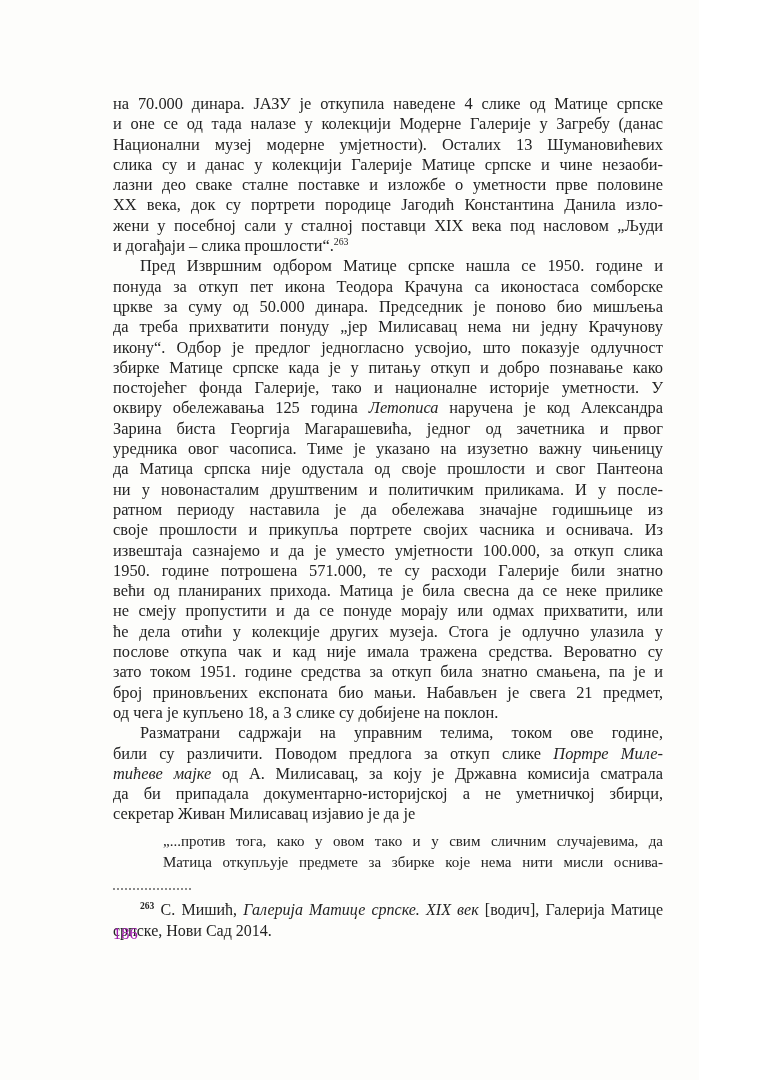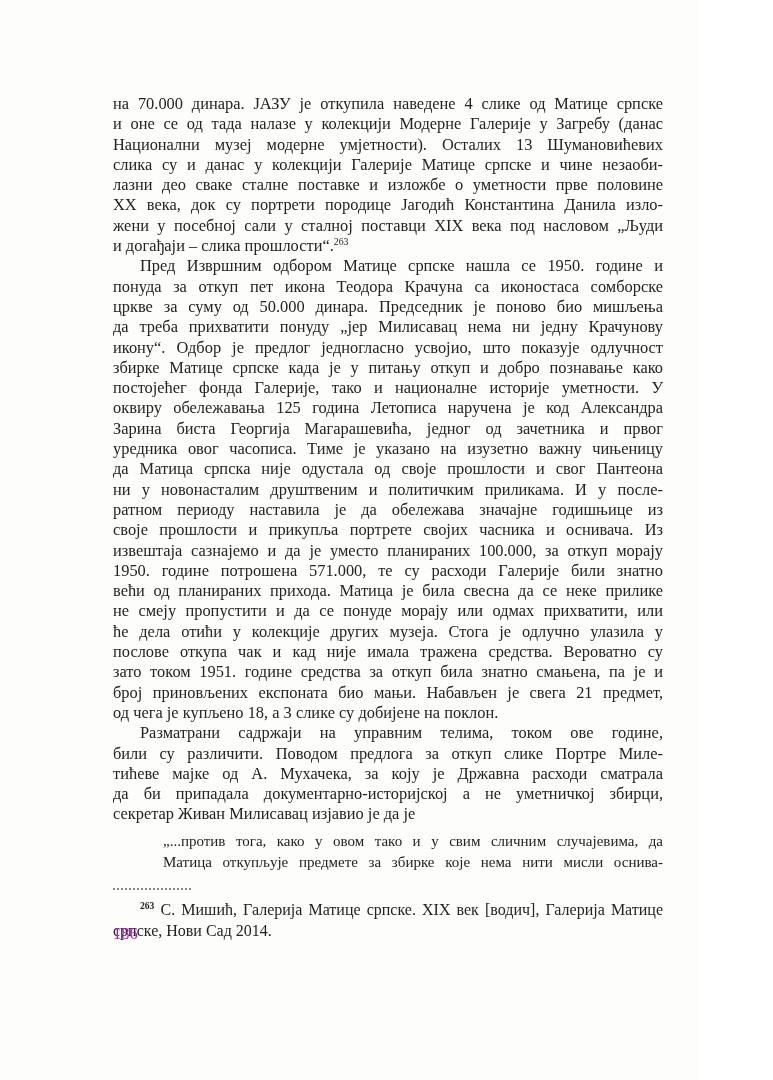--- a/index.html
+++ b/index.html
@@ -45,21 +45,21 @@
   }
   .footnote .line{
     font-size:16px;
     line-height:21.5px;
     text-align:justify;
     text-align-last:justify;
     -moz-text-align-last:justify;
   }
   .footnote .line:first-child{text-indent:27px;}
   .footnote .line.last{text-align-last:left;-moz-text-align-last:left;}
-  .seg-i{}
+  .seg-i{font-style:italic;}
   .seg-b{font-weight:bold;}
   sup{
     font-size:0.6em;
     vertical-align:super;
     line-height:0;
   }
   .page-number{
     position:absolute;
     left:113px;top:924px;
     font-size:16.5px;
@@ -90,34 +90,34 @@
           <div class="line"><span>икону“. Одбор је предлог једногласно усвојио, што показује одлучност</span></div>
           <div class="line"><span>збирке Матице српске када је у питању откуп и добро познавање како</span></div>
           <div class="line"><span>постојећег фонда Галерије, тако и националне историје уметности. У</span></div>
           <div class="line"><span>оквиру обележавања 125 година </span><span class="seg-i">Летописа</span><span> наручена је код Александра</span></div>
           <div class="line"><span>Зарина биста Георгија Магарашевића, једног од зачетника и првог</span></div>
           <div class="line"><span>уредника овог часописа. Тиме је указано на изузетно важну чињеницу</span></div>
           <div class="line"><span>да Матица српска није одустала од своје прошлости и свог Пантеона</span></div>
           <div class="line"><span>ни у новонасталим друштвеним и политичким приликама. И у после-</span></div>
           <div class="line"><span>ратном периоду наставила је да обележава значајне годишњице из</span></div>
           <div class="line"><span>своје прошлости и прикупља портрете својих часника и оснивача. Из</span></div>
-          <div class="line"><span>извештаја сазнајемо и да је уместо планираних 100.000, за откуп морају</span></div>
+          <div class="line"><span>извештаја сазнајемо и да је уместо умјетности 100.000, за откуп слика</span></div>
           <div class="line"><span>1950. године потрошена 571.000, те су расходи Галерије били знатно</span></div>
           <div class="line"><span>већи од планираних прихода. Матица је била свесна да се неке прилике</span></div>
           <div class="line"><span>не смеју пропустити и да се понуде морају или одмах прихватити, или</span></div>
           <div class="line"><span>ће дела отићи у колекције других музеја. Стога је одлучно улазила у</span></div>
           <div class="line"><span>послове откупа чак и кад није имала тражена средства. Вероватно су</span></div>
           <div class="line"><span>зато током 1951. године средства за откуп била знатно смањена, па је и</span></div>
           <div class="line"><span>број приновљених експоната био мањи. Набављен је свега 21 предмет,</span></div>
           <div class="line last"><span>од чега је купљено 18, а 3 слике су добијене на поклон.</span></div>
         </div>
         <div class="para body indent">
           <div class="line"><span>Разматрани садржаји на управним телима, током ове године,</span></div>
           <div class="line"><span>били су различити. Поводом предлога за откуп слике </span><span class="seg-i">Портре Миле-</span></div>
-          <div class="line"><span class="seg-i">тићеве мајке</span><span> од А. Мухачека, за коју је Државна расходи сматрала</span></div>
+          <div class="line"><span class="seg-i">тићеве мајке</span><span> од А. Милисавац, за коју је Државна комисија сматрала</span></div>
           <div class="line"><span>да би припадала документарно-историјској а не уметничкој збирци,</span></div>
           <div class="line last"><span>секретар Живан Милисавац изјавио је да је</span></div>
         </div>
         <div class="para quote">
           <div class="line"><span>„...против тога, како у овом тако и у свим сличним случајевима, да</span></div>
           <div class="line"><span>Матица откупљује предмете за збирке које нема нити мисли оснива-</span></div>
         </div>
       </div>
     <div class="footnote">
       <div class="fn-separator"></div>

